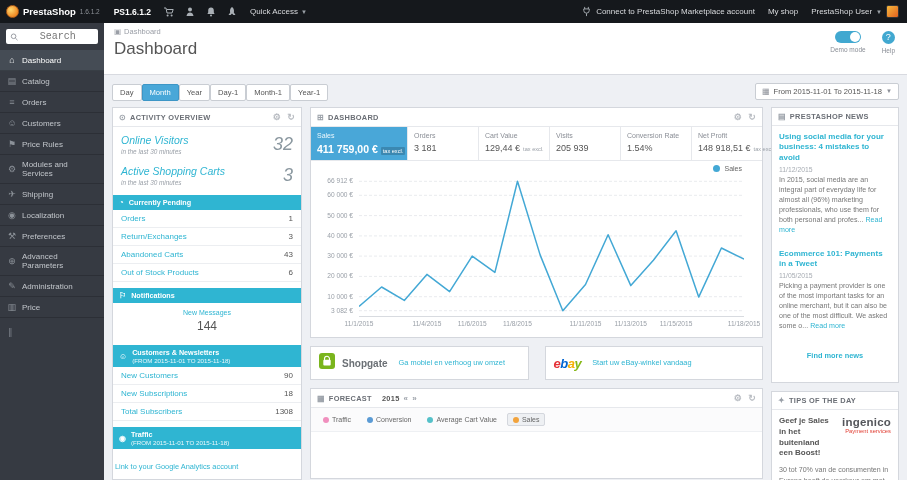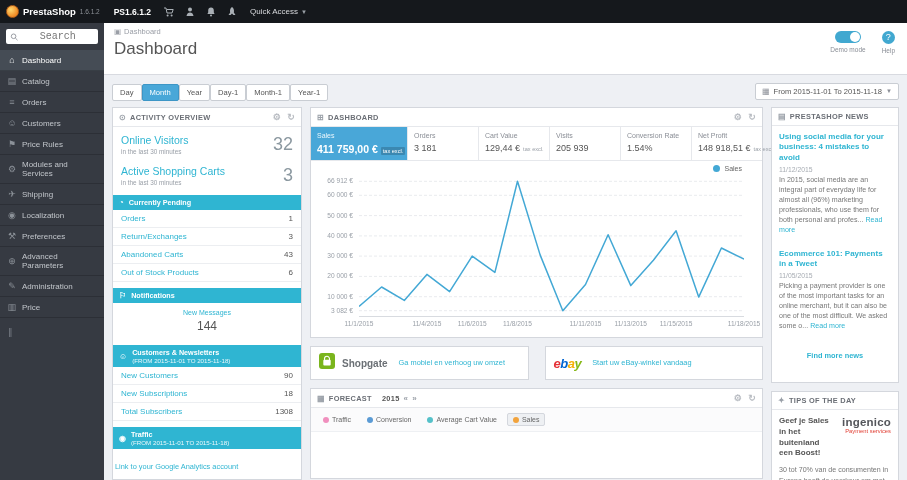--- a/index.html
+++ b/index.html
@@ -55,21 +55,21 @@
   .panel-header { display:flex; align-items:center; gap:4px; padding:4px 6px; border-bottom:1px solid #e6e8ec; color:#6b6f76; font-size:7.4px; font-weight:bold; letter-spacing:.3px; }
   .ph-icon { color:#9aa0a8; font-size:8px; }
   .ph-tools { margin-left:auto; display:flex; gap:6px; color:#b8bcc2; font-size:9px; }
   .ph-tools span { cursor:pointer; }
 
   .col-activity { width:190px; flex:none; }
   .col-mid { flex:1; display:flex; flex-direction:column; gap:8px; min-width:0; }
   .col-news { width:128px; flex:none; display:flex; flex-direction:column; gap:8px; }
 
   
-  .counter { padding:7px 8px 3px; display:flex; justify-content:space-between; align-items:flex-start; }
+  .counter { padding:7px 8px 3px; display:flex; justify-content:space-between; align-items:flex-start;font-style:italic; }
   .counter .cl { color:#2fb5d2; font-size:10.5px; }
   .counter .cs { font-size:6.4px; color:#9aa0a8; margin-top:2px; }
   .counter .cv { font-size:18px; color:#8b98a0; font-weight:300; }
   .act-sec-header { display:flex; gap:5px; align-items:center; background:#2fb5d2; color:#fff; font-size:7.2px; font-weight:bold; padding:3px 6px; margin-top:6px; }
   .act-sec-header .sic { font-size:8px; }
   .stw { display:flex; flex-direction:column; }
   .ssub { font-weight:normal; font-size:6.2px; opacity:.9; }
   .act-row { display:flex; justify-content:space-between; padding:4px 8px; font-size:8px; border-bottom:1px solid #eceef1; }
   .act-row .lbl { color:#2fb5d2; cursor:pointer; }
   .act-row .val { color:#555; }
@@ -168,20 +168,36 @@
     <span>
         <svg width="12" height="12" viewBox="0 0 12 12">
           <path d="M6 1c1.8 1.2 2.4 3.4 1.8 5.4L9.5 9H7.4L6 7.6 4.6 9H2.5l1.7-2.6C3.6 4.4 4.2 2.2 6 1z" fill="#aab0b6"></path>
         </svg>
       </span>
   </div>
   <div class="qa">
     <span>Quick Access</span>
     <span class="caret">▼</span>
   </div>
+  <div class="tb-right">
+    <span class="item">
+      <svg width="11" height="11" viewBox="0 0 12 12">
+          <path d="M4 1v2.2M8 1v2.2M3 3.2h6v1.6a3 3 0 0 1-6 0zM6 8v3" fill="none" stroke="#aab0b6" stroke-width="1"></path>
+        </svg>
+      <span>Connect to PrestaShop Marketplace account</span>
+    </span>
+    <span class="item">
+      <span>My shop</span>
+    </span>
+    <span class="item">
+      <span>PrestaShop User</span>
+      <span class="caret">▼</span>
+      <span class="avatar"></span>
+    </span>
+  </div>
 </div>
 
 <div class="sidebar">
   <div class="search-box">
     <svg width="10" height="10" viewBox="0 0 12 12">
         <circle cx="5" cy="5" r="3.2" fill="none" stroke="#8a8e96" stroke-width="1.2"></circle>
         <path d="M7.4 7.4L10.5 10.5" stroke="#8a8e96" stroke-width="1.2"></path>
       </svg>
     <input type="text" placeholder="Search" style="">
   </div>

